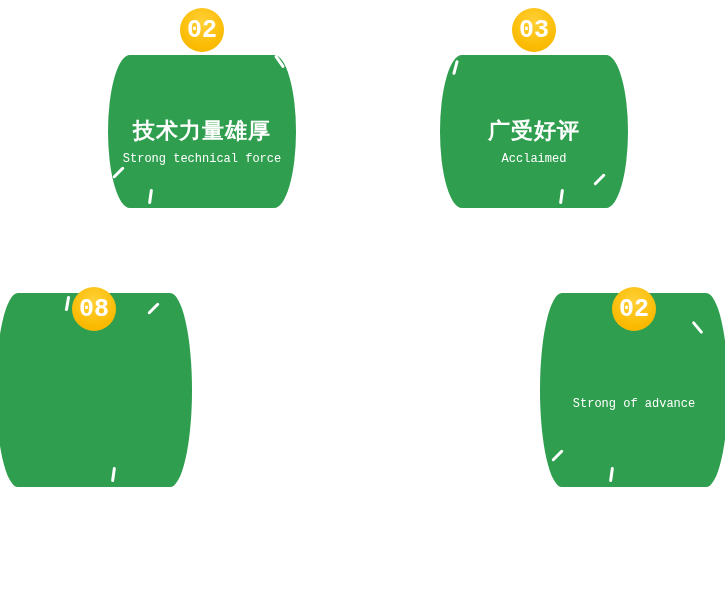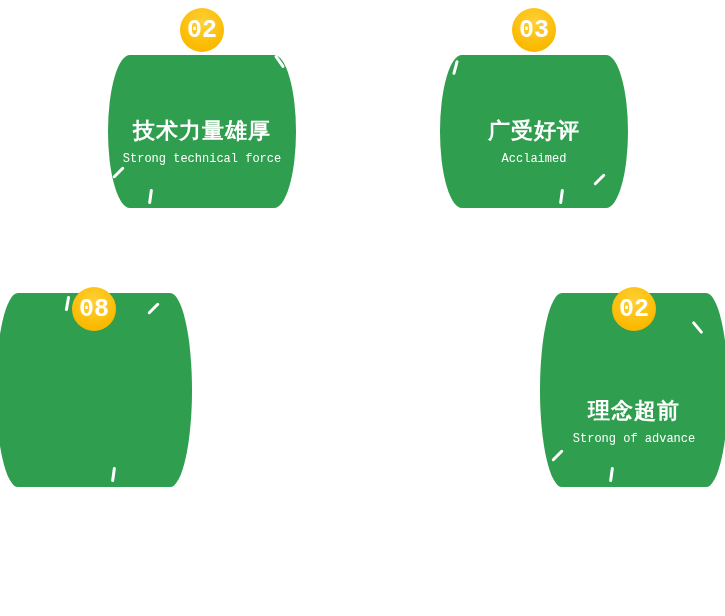--- a/index.html
+++ b/index.html
@@ -113,21 +113,20 @@
     <div class="tick" style="left:70px; top:3px;   transform:rotate(10deg);"></div>
     <div class="tick" style="left:156px;top:8px;   transform:rotate(45deg);"></div>
     <div class="tick" style="left:116px;top:174px; transform:rotate(8deg);"></div>
   </div>
 
   <div class="card card--bottom" style="left:540px; top:293px; width:188px; height:194px;">
     <div class="badge" style="top:-6px;">
       <span>02</span>
     </div>
     <div class="content">
-      <div class="title">理念超前</div>
       <div class="subtitle">Strong of advance</div>
     </div>
     <div class="tick" style="left:16px; top:155px; transform:rotate(45deg);"></div>
     <div class="tick" style="left:70px; top:174px; transform:rotate(8deg);"></div>
     <div class="tick" style="left:156px;top:27px;  transform:rotate(-40deg);"></div>
   </div>
 
 </div>
 
 </body></html>

